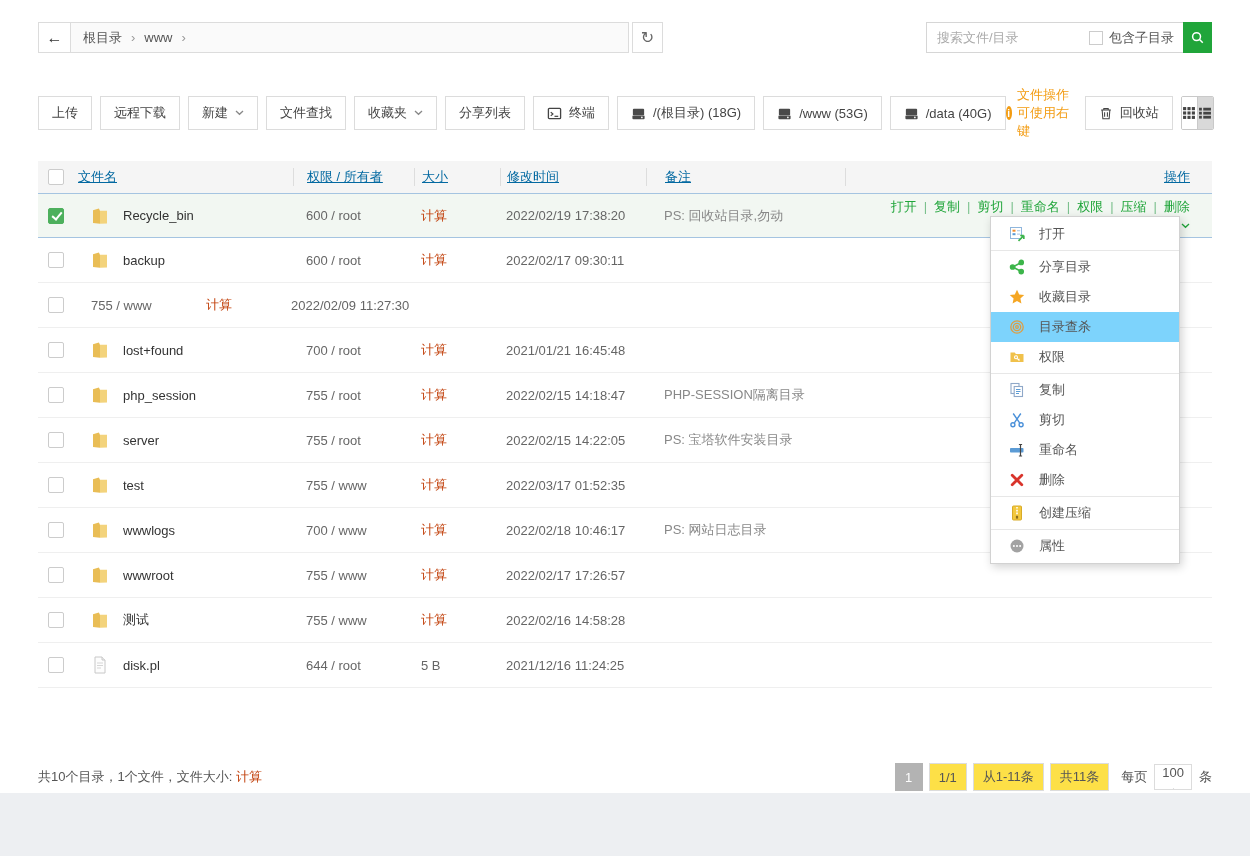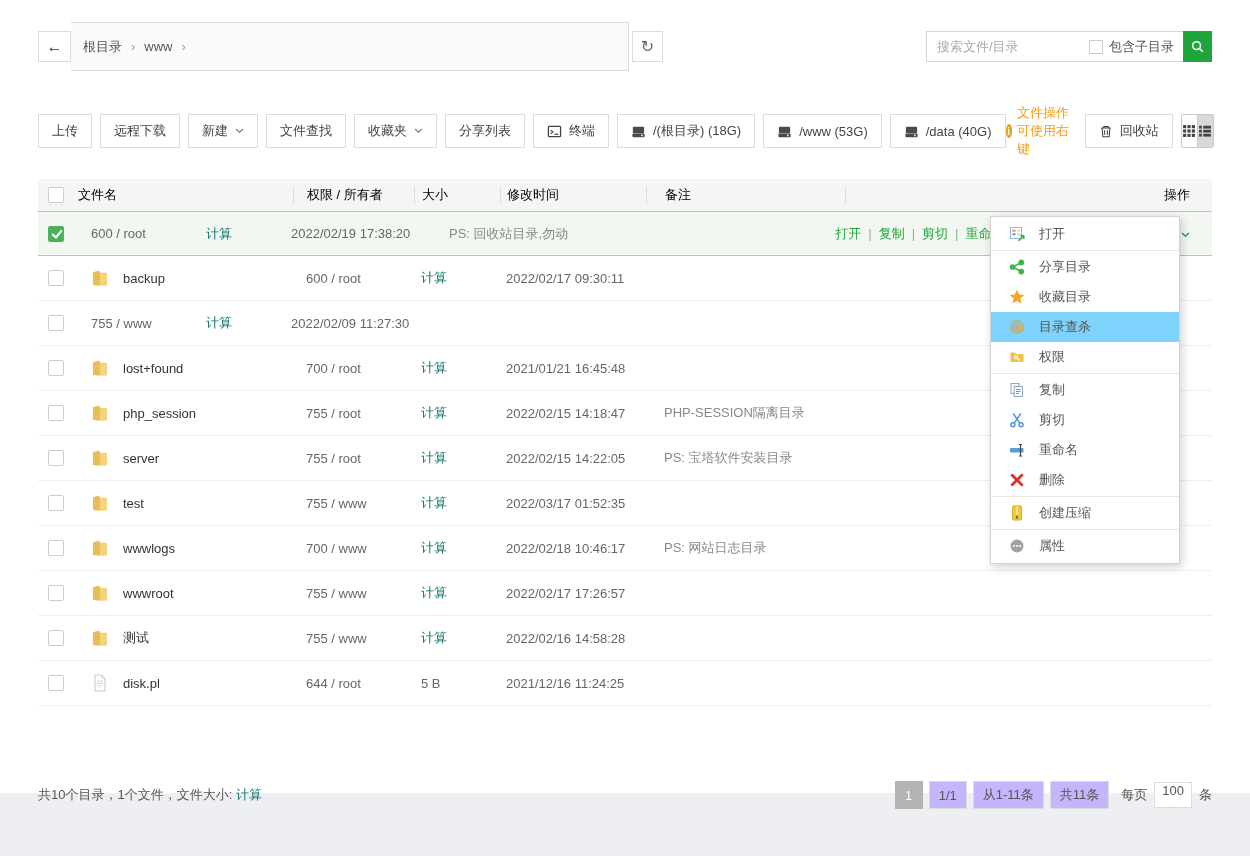--- a/index.html
+++ b/index.html
@@ -4,21 +4,21 @@
 <style>
   * { margin:0; padding:0; box-sizing:border-box; }
   html,body { width:1250px; height:856px; }
   body { background:#edeff2; font-family:"Liberation Sans","DejaVu Sans",sans-serif; font-size:13px; color:#444; }
   .app { background:#fff; height:793px; position:relative; overflow:visible; }
 
   
   .topbar { display:flex; justify-content:space-between; align-items:center; padding:22px 38px 0; }
   .nav { display:flex; align-items:center; }
   .btn-back { width:33px; height:31px; border:1px solid #dcdcdc; background:#fff; display:flex; align-items:center; justify-content:center; font-size:16px; color:#333; cursor:pointer; }
-  .crumbs { width:558px; height:49px; border:1px solid #dcdcdc; border-left:none; background:#fafafa; display:flex; align-items:center; padding:0 12px; color:#555; }
+  .crumbs { width:558px; height:31px; border:1px solid #dcdcdc; border-left:none; background:#fafafa; display:flex; align-items:center; padding:0 12px; color:#555; }
   .crumb { cursor:pointer; }
   .crumb::after { content:"›"; margin:0 9px; color:#999; }
   .btn-refresh { width:31px; height:31px; border:1px solid #dcdcdc; background:#fff; margin-left:3px; display:flex; align-items:center; justify-content:center; font-size:16px; color:#666; cursor:pointer; }
   .search { display:flex; align-items:center; height:31px; border:1px solid #d6d6d6;margin-left:20px; }
   .search input { border:none; outline:none; height:100%; width:162px; padding:0 10px; font-size:13px; color:#333; font-family:inherit; }
   .search input::placeholder { color:#aaa; }
   .subdir { display:flex; align-items:center; gap:6px; color:#555; padding-right:9px; cursor:pointer; }
   .cb2 { width:14px; height:14px; border:1px solid #ccc; background:#fff; display:inline-block; }
   .btn-search { width:29px; height:31px; margin:-1px -1px -1px 0; background:#20a53a; border:none; display:flex; align-items:center; justify-content:center; cursor:pointer; }
 
@@ -29,56 +29,56 @@
   .tb-right { display:flex; align-items:center; }
   .hint { color:#f39c12; display:flex; align-items:center; gap:5px; margin-right:14px; }
   .info-i { width:14px; height:14px; border-radius:50%; background:#f39c12; color:#fff; font-size:10px; font-weight:bold; display:inline-flex; align-items:center; justify-content:center; }
   .vtoggle { display:flex; border:1px solid #c9c9c9; border-radius:2px; overflow:hidden; margin-left:8px; }
   .vbtn { width:32px; height:32px; display:flex; align-items:center; justify-content:center; background:#fff; cursor:pointer; }
   .vbtn + .vbtn { border-left:1px solid #c9c9c9; }
   .vbtn.active { background:#d9d9d9; }
 
   
   .table { margin:21px 38px 0; }
-  .thead { display:flex; align-items:center; height:32px; background:#f5f5f5; color:#000000; }
+  .thead { display:flex; align-items:center; height:32px; background:#f5f5f5; color:#0369a1;text-decoration:underline; }
   .thead .hc { height:18px; line-height:18px; }
   .thead .c-perm, .thead .c-size, .thead .c-time, .thead .c-note, .thead .c-act { border-left:1px solid #ddd; }
   .c-check { flex:0 0 40px; display:flex; align-items:center; padding-left:10px; }
   .c-name  { flex:0 0 215px; display:flex; align-items:center; }
   .c-perm  { flex:0 0 121px; padding-left:13px; }
   .c-size  { flex:0 0 86px;  padding-left:7px; }
   .c-time  { flex:0 0 146px; padding-left:6px; }
   .c-note  { flex:0 0 199px; padding-left:18px; }
   .c-act   { flex:1; text-align:right; padding-right:22px;padding-left:36px; }
   .cb { width:16px; height:16px; border:1px solid #ccc; border-radius:2px; background:#fff; cursor:pointer; }
   .cb.checked { background:#4db05d; border-color:#4db05d; }
   .cb.checked::after { content:""; display:block; width:4px; height:8px; border-right:2px solid #fff; border-bottom:2px solid #fff; transform:rotate(40deg); margin:1px 0 0 5px; }
   .trow { display:flex; align-items:center; height:45px; border-bottom:1px solid #efefef; color:#666; background:#fff; }
   .trow.selected { background:#f2f7f2; border-top:1px solid #a5c4e1; border-bottom:1px solid #a5c4e1; }
   .ficon { width:20px; height:20px; margin-left:12px; flex:0 0 20px; }
   .fname { margin-left:13px; color:#333; cursor:pointer; }
   .trow .c-note { color:#888; }
-  .lnk { color:#0f766e; cursor:pointer; text-decoration:none; }
+  .lnk { color:#c2410c; cursor:pointer; text-decoration:none; }
   .acts a { color:#20a53a; text-decoration:none; cursor:pointer; white-space:nowrap; }
   .acts a:not(:first-child)::before { content:"|"; color:#79c08b; margin:0 7px; display:inline-block; }
   .more-chev { margin-left:3px; }
 
   
   .ctx { position:absolute; left:990px; top:216px; width:190px; background:#fff; border:1px solid #d2d2d2; box-shadow:2px 3px 9px rgba(0,0,0,.18); padding:2px 0; z-index:20; }
   .mi { height:30px; display:flex; align-items:center; padding-left:18px; gap:14px; color:#555; cursor:pointer; }
   .mi.hl { background:#7dd3fc; }
   .mi svg { flex:0 0 16px; }
   .msep { border-top:1px solid #e7e7e7; margin:1px 0; }
 
   
   .footer { display:flex; justify-content:space-between; align-items:center; margin:75px 38px 0; color:#555; }
   .pager { display:flex; align-items:center; }
   .pg { height:28px; display:inline-flex; align-items:center; justify-content:center; margin-left:6px; cursor:pointer; }
   .pg.active { width:28px; background:#b3b3b3; color:#fff; }
-  .pg.box { border:1px solid #dcdcdc; background:#c4b5fd; padding:0 9px; }
+  .pg.box { border:1px solid #dcdcdc; background:#fde047; padding:0 9px; }
   .per { display:inline-flex; align-items:center; margin-left:12px; gap:7px; }
   .per-select { border:1px solid #dcdcdc; height:26px; padding:0 7px; display:inline-flex; align-items:center; gap:8px; background:#fff; cursor:pointer;flex-direction:column; }
 </style>
 </head>
 <body>
 
 <svg width="0" height="0" style="position:absolute">
   <defs>
     <symbol id="i-folder" viewBox="0 0 20 20">
       <path d="M3 4.2 L8.9 2.4 L10 4.8 L10 17.8 L3 16.9 Z" fill="#e9bd55"></path>
@@ -235,20 +235,26 @@
       <div class="c-size hc">大小</div>
       <div class="c-time hc">修改时间</div>
       <div class="c-note hc">备注</div>
       <div class="c-act hc">操作</div>
     </div>
 
     <div class="trow selected">
       <div class="c-check">
           <span class="cb checked"></span>
         </div>
+      <div class="c-name">
+          <svg class="ficon">
+            <use href="#i-folder"></use>
+          </svg>
+          <span class="fname">Recycle_bin</span>
+        </div>
       <div class="c-perm">600 / root</div>
       <div class="c-size"><a class="lnk">计算</a></div>
       <div class="c-time">2022/02/19 17:38:20</div>
       <div class="c-note">PS: 回收站目录,勿动</div>
       <div class="c-act acts">
         <a>打开</a><a>复制</a><a>剪切</a><a>重命名</a><a>权限</a><a>压缩</a><a>删除</a><a><span>更多</span><svg class="more-chev" width="9" height="6" style="color:#20a53a">
               <use href="#i-chev"></use>
             </svg></a>
       </div>
     </div>

